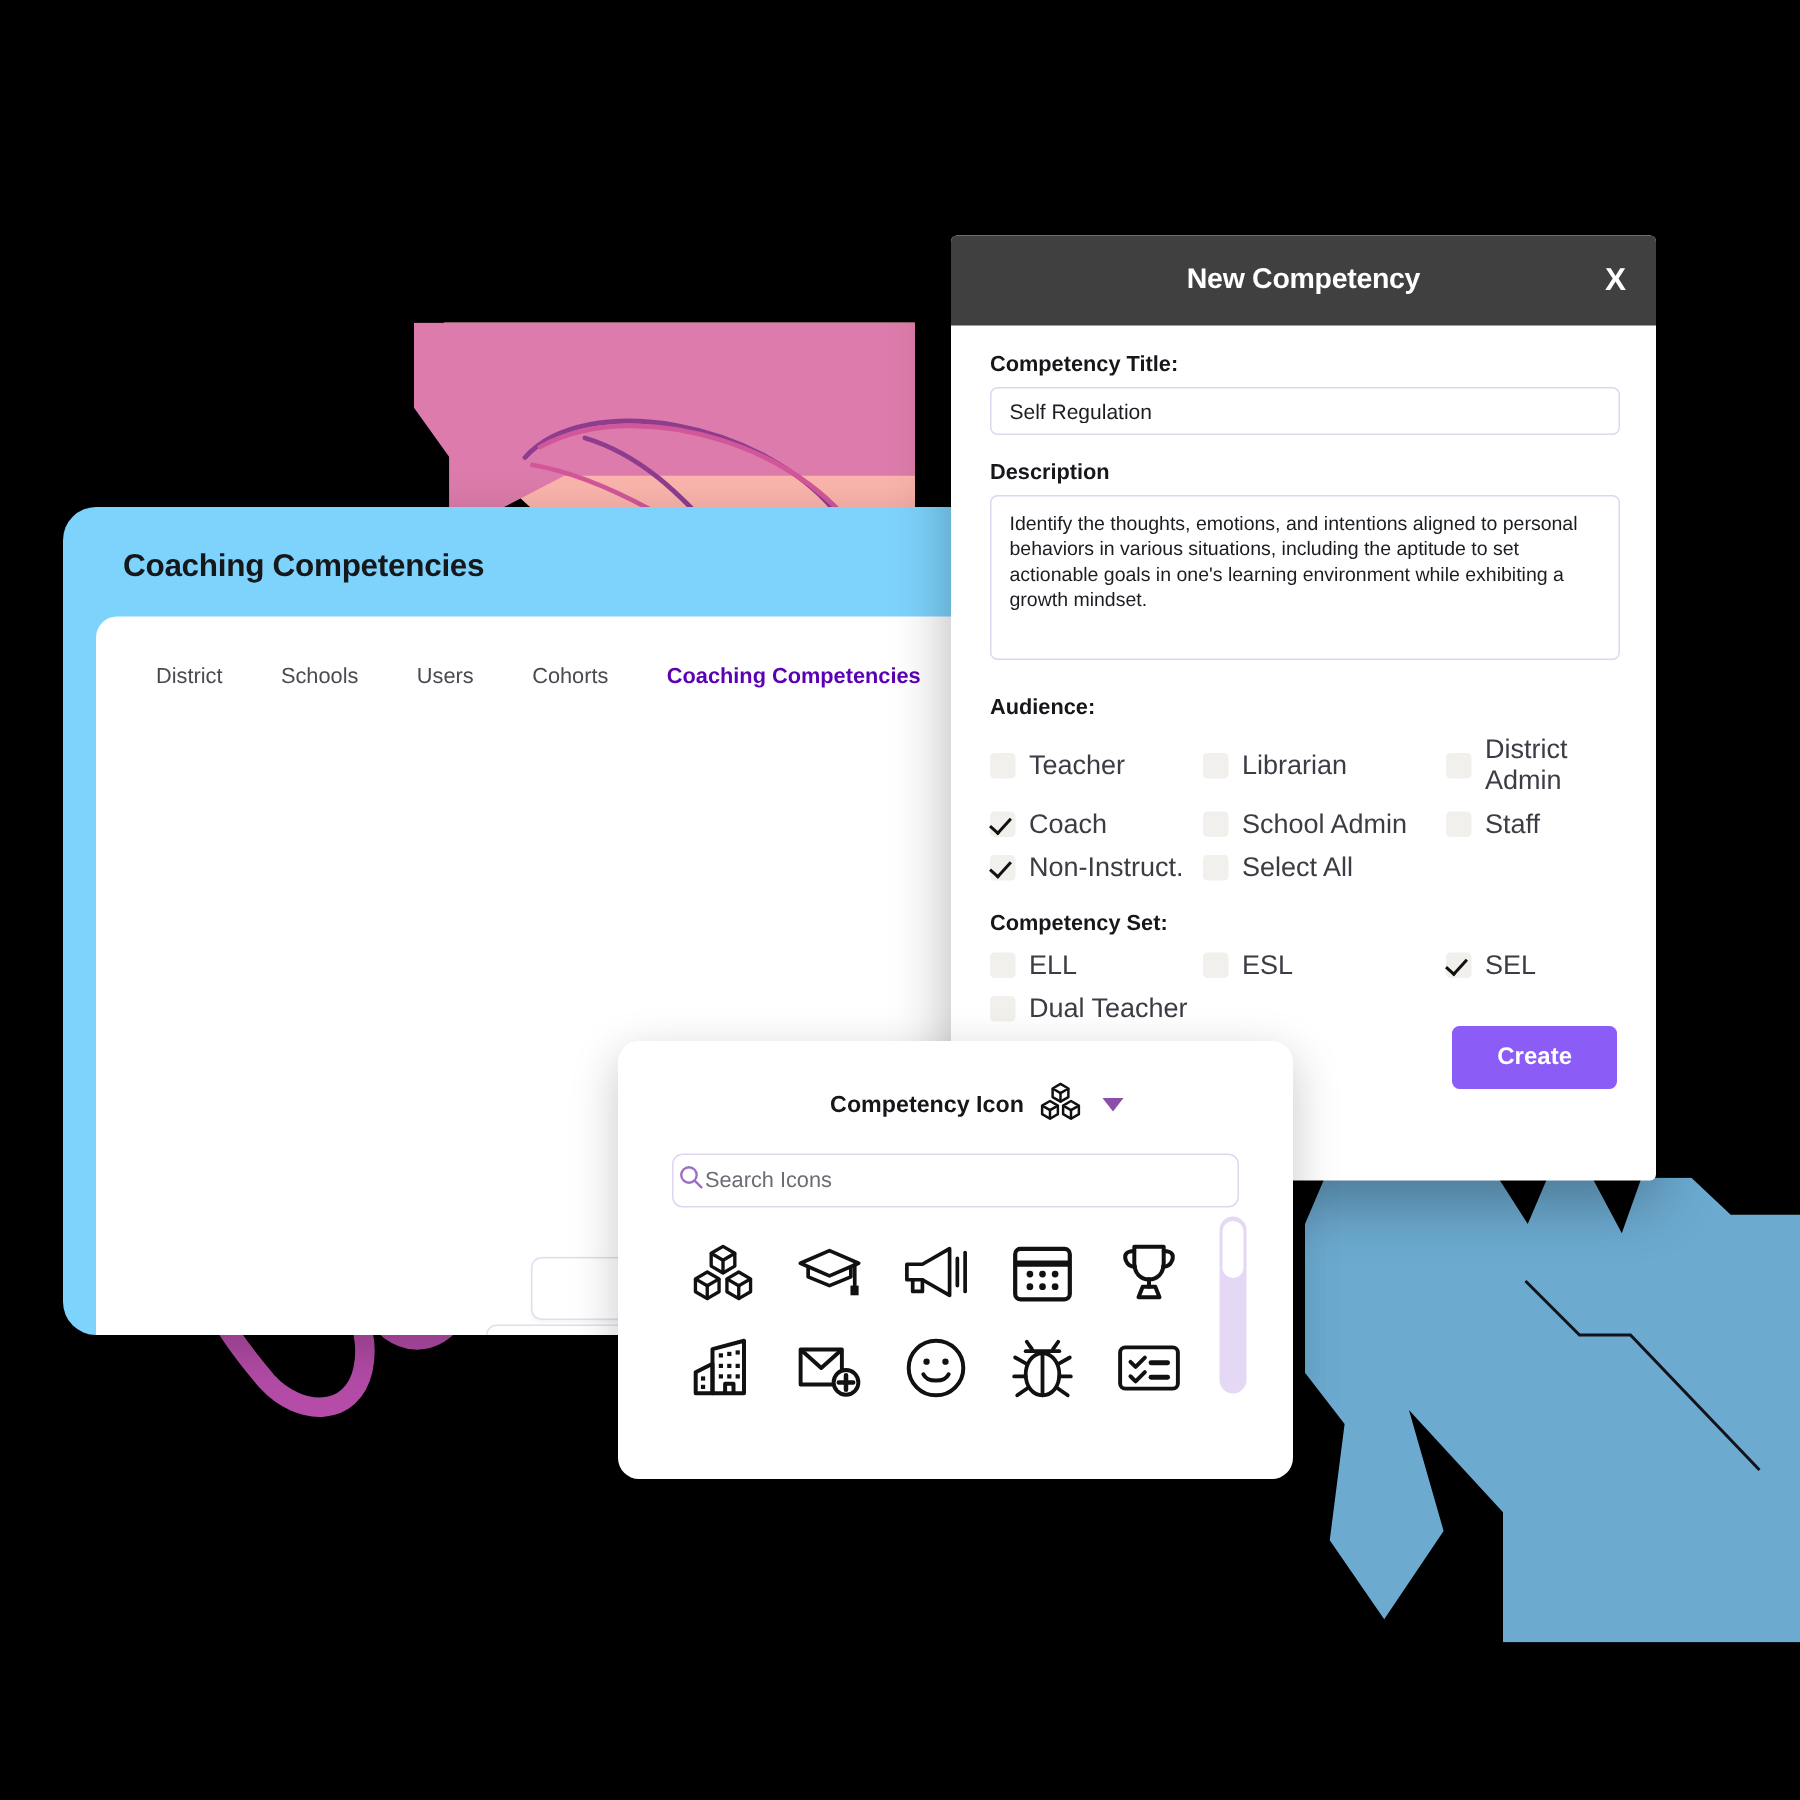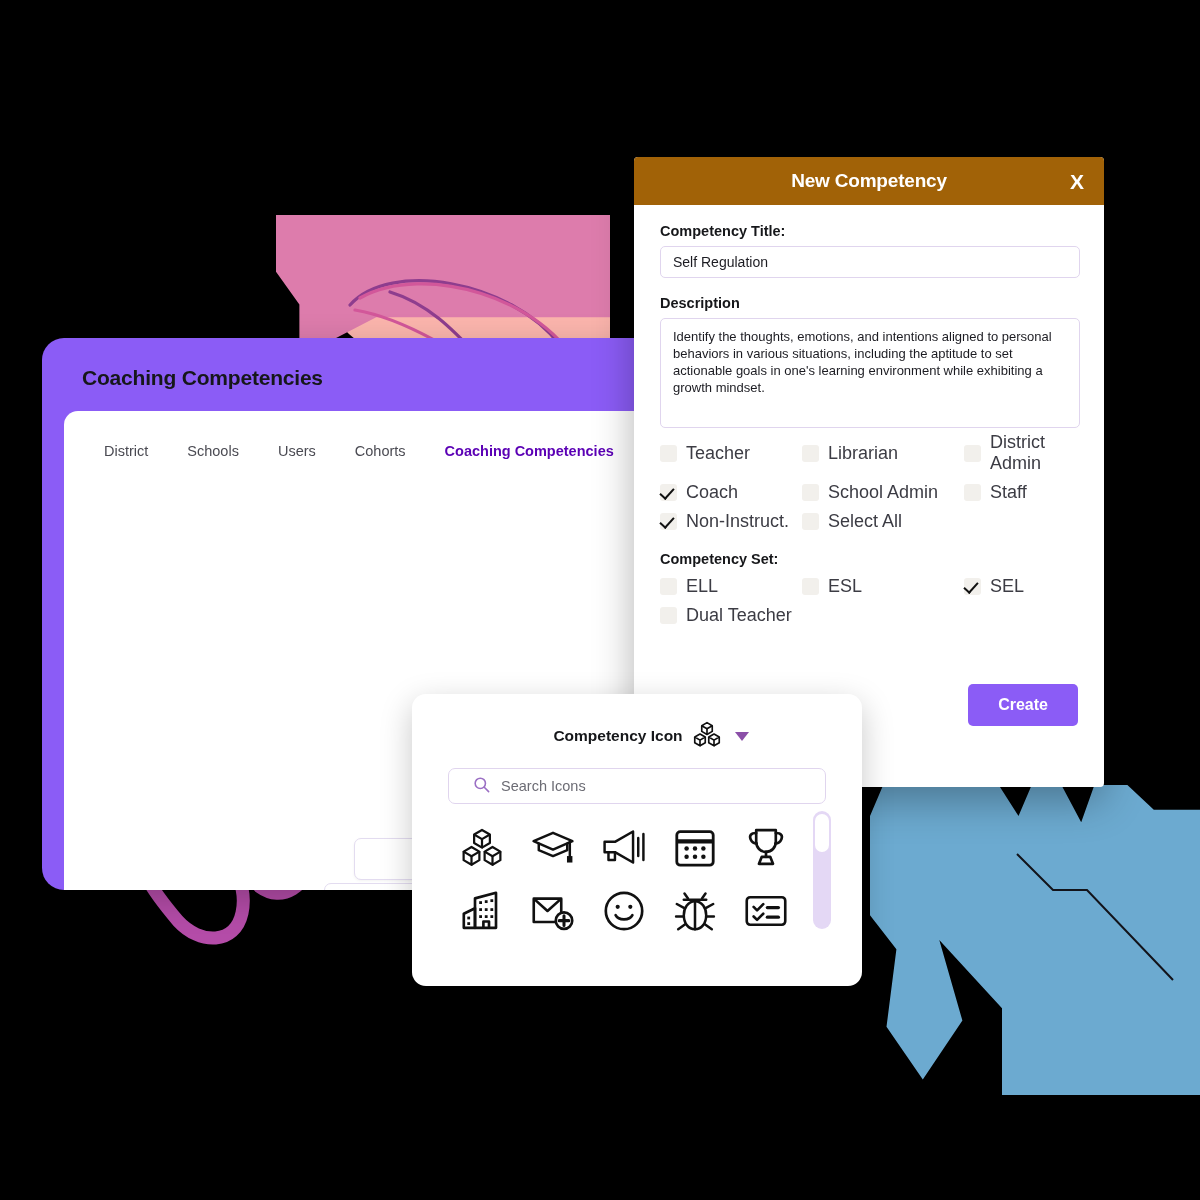--- a/index.html
+++ b/index.html
@@ -33,21 +33,21 @@
     left:1015px;top:852px;width:160px;height:135px;
   }
 
   
   #deco-loop-svg{left:330px;top:250px;}
   #deco-squiggle-svg{left:60px;top:735px;}
 
   
   #app-window{
     position:absolute;left:42px;top:338px;width:620px;height:552px;
-    background:#8b5cf6;border-radius:22px;
+    background:#7dd3fc;border-radius:22px;
     box-shadow:0 10px 34px rgba(0,0,0,.22);
     overflow:hidden;
   }
   #app-title{
     position:absolute;left:40px;top:28px;
     font-size:21px;font-weight:bold;color:#16171A;letter-spacing:-.2px;
   }
   #app-body{
     position:absolute;left:22px;top:73px;width:598px;height:479px;
     background:#FFFFFF;border-top-left-radius:14px;
@@ -74,21 +74,21 @@
     overflow:hidden;
   }
 
   
   #dialog{
     position:absolute;left:634px;top:157px;width:470px;height:630px;
     background:#fff;border-radius:4px;
     box-shadow:0 14px 40px rgba(0,0,0,.30);overflow:hidden;
   }
   #dialog-header{
-    height:48px;background:#a16207;display:flex;align-items:center;
+    height:60px;background:#404040;display:flex;align-items:center;
     justify-content:center;position:relative;text-align:right;
   }
   #dialog-title{color:#fff;font-size:19px;font-weight:bold;letter-spacing:-.2px;}
   #dialog-close{
     position:absolute;right:20px;top:50%;transform:translateY(-50%);
     color:#fff;font-size:21px;font-weight:bold;cursor:pointer;line-height:1;
   }
   #dialog-body{padding:18px 24px 0 26px;}
   .field-label{font-size:14.5px;font-weight:bold;color:#16171A;margin-bottom:7px;}
   #title-input{
@@ -130,22 +130,22 @@
     display:flex;align-items:center;justify-content:center;gap:10px;
     padding:26px 0 0 0;
   }
   #icon-panel-title{font-size:15.5px;font-weight:bold;color:#16171A;margin-left:28px;}
   #panel-caret{
     width:0;height:0;border-left:7px solid transparent;border-right:7px solid transparent;
     border-top:9px solid #8B4FA8;margin-left:4px;
   }
   #icon-search{
     margin:16px auto 0 auto;width:378px;height:36px;box-sizing:border-box;
-    border:1px solid #E0D5EE;border-radius:7px;display:flex;align-items:center;gap:10px;
-    padding:0 23px;
+    border:1px solid #E0D5EE;border-radius:7px;display:flex;align-items:center;
+    padding:0 2px;
   }
   #icon-search-text{font-size:14.5px;color:#6C6C74;}
   #icon-grid{
     margin:22px 0 0 34px;display:grid;grid-template-columns:repeat(5,71px);
     row-gap:22px;
   }
   .icon-cell{display:flex;align-items:center;justify-content:center;cursor:pointer;}
   #icon-scrollbar{
     position:absolute;right:31px;top:117px;width:18px;height:118px;
     background:#E4D8F5;border-radius:9px;
@@ -207,20 +207,21 @@
     </div>
 
     <div id="dialog-body">
       <div class="field-label">Competency Title:</div>
       <input id="title-input" type="text" value="Self Regulation" style="">
 
       <div class="spacer-16"></div>
       <div class="field-label">Description</div>
       <textarea id="desc-input" placeholder="Description" style="">Identify the thoughts, emotions, and intentions aligned to personal behaviors in various situations, including the aptitude to set actionable goals in one's learning environment while exhibiting a growth mindset.</textarea>
 
+      <div class="section-label">Audience:</div>
       <div class="cbgrid">
         <div class="cbitem">
           <span class="cbbox"></span>
           <span>Teacher</span>
         </div>
         <div class="cbitem">
           <span class="cbbox"></span>
           <span>Librarian</span>
         </div>
         <div class="cbitem">

